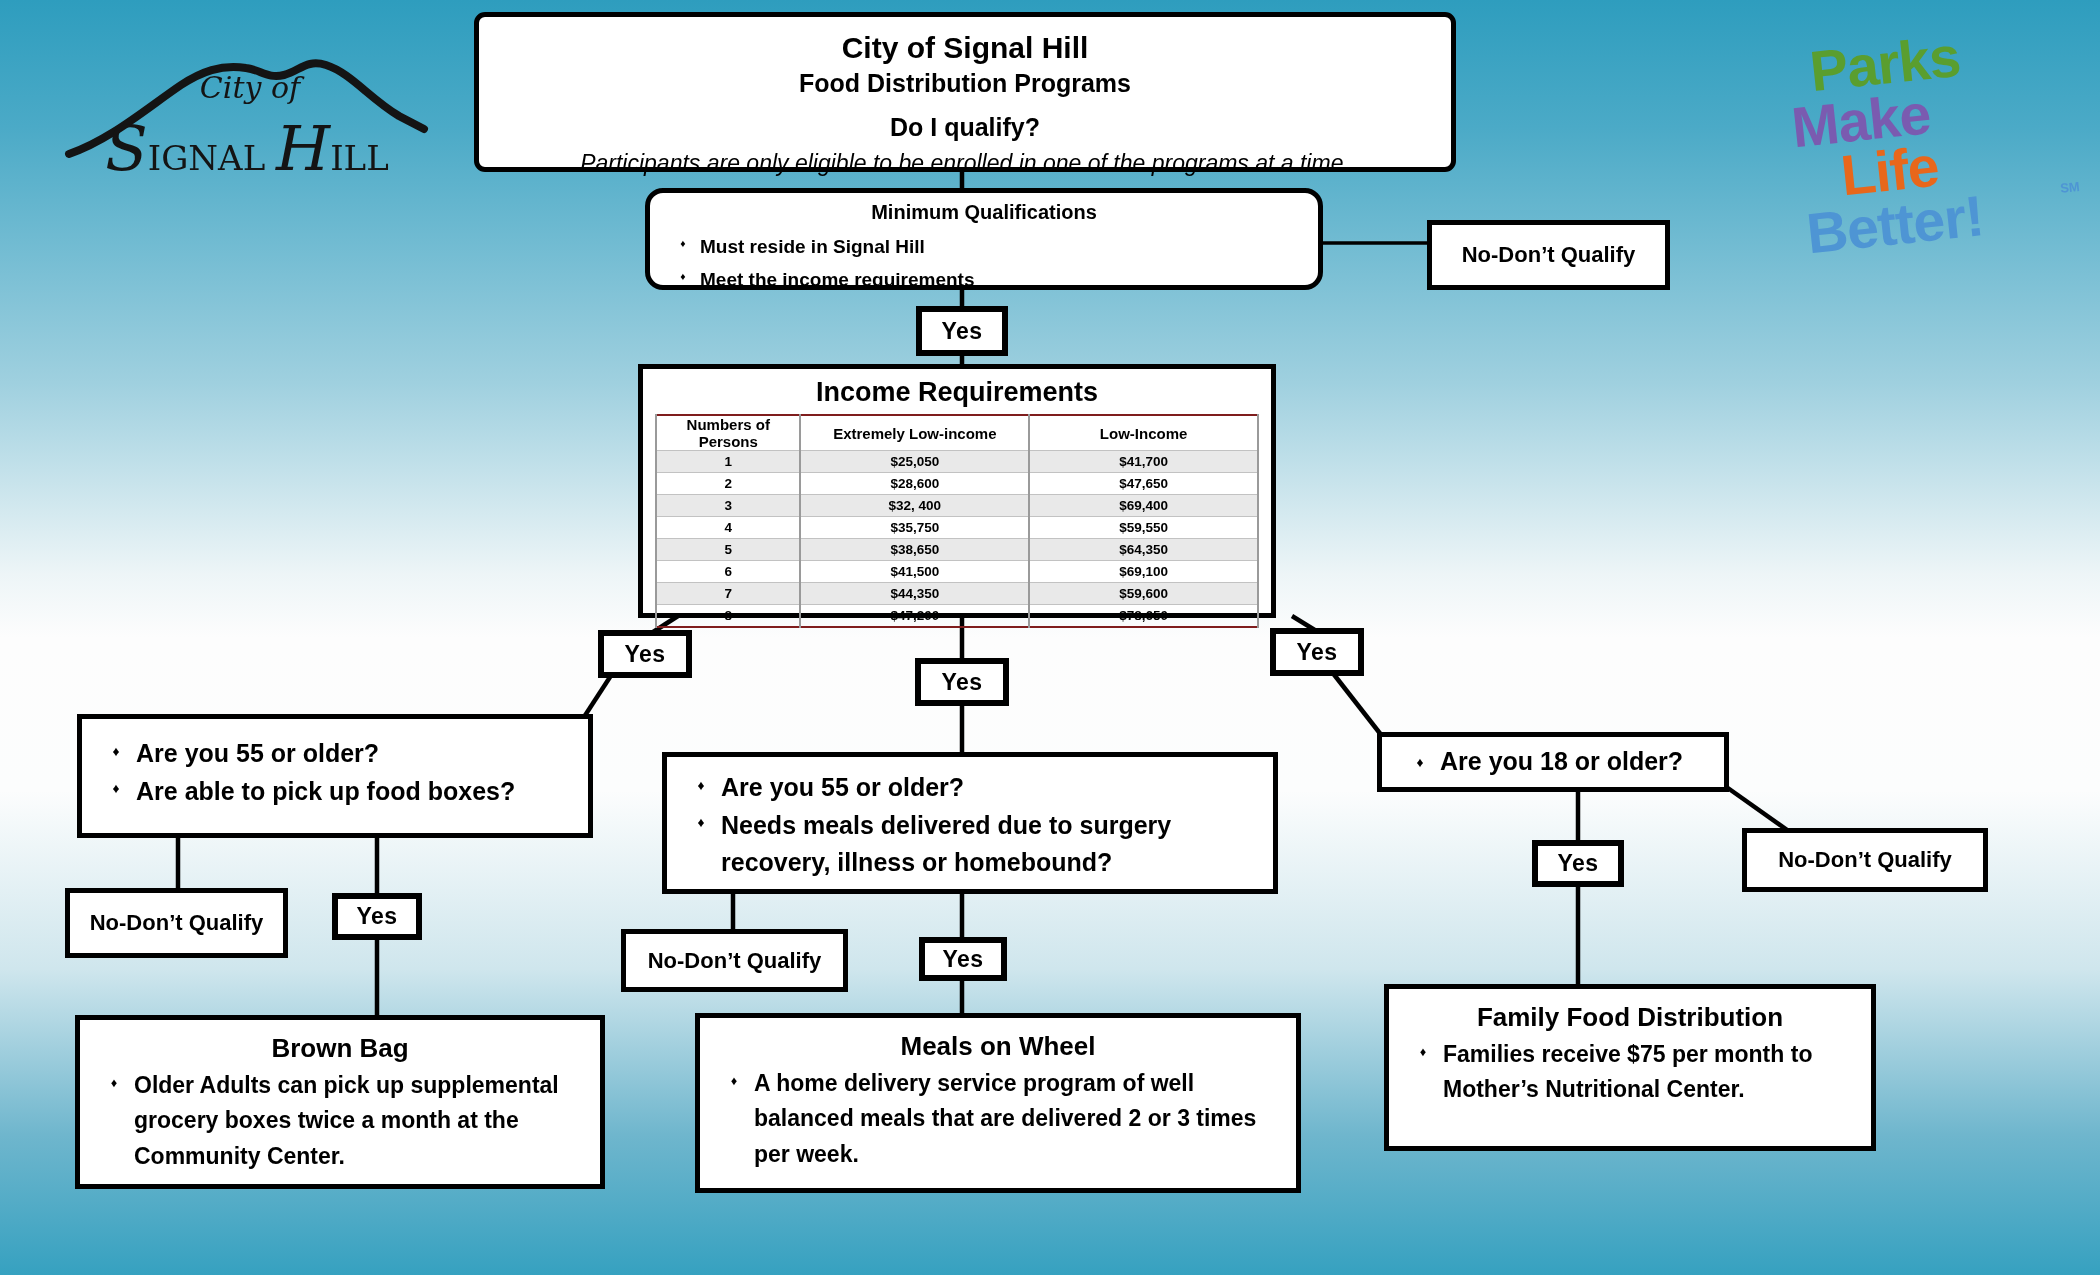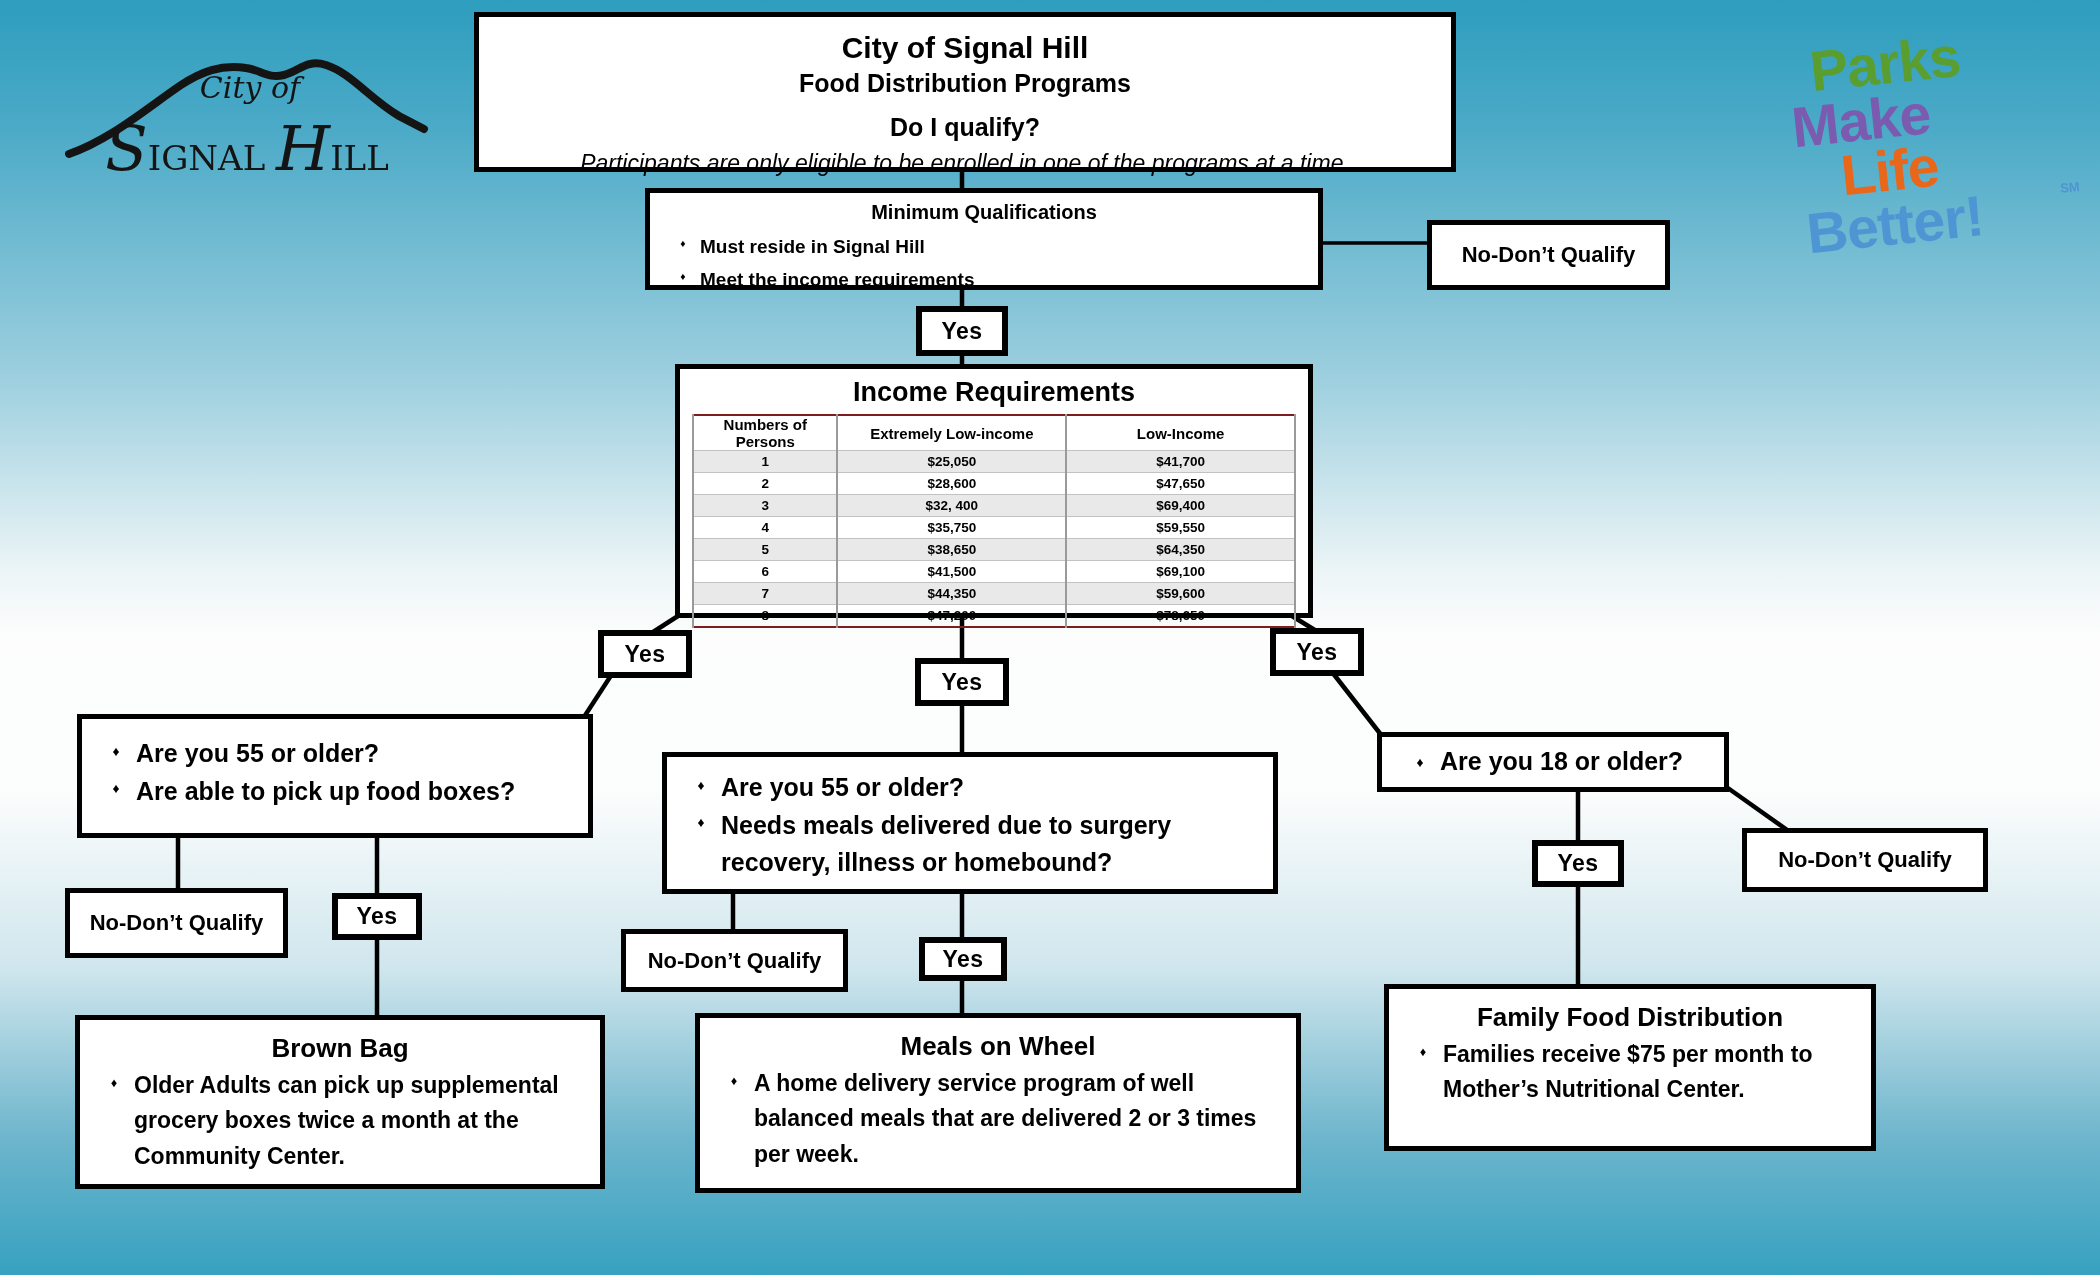--- a/index.html
+++ b/index.html
@@ -11,21 +11,21 @@
   }
   .connectors{position:absolute;left:0;top:0;z-index:1;}
   .box{
     position:absolute;background:#fff;border:5px solid #000;box-sizing:border-box;z-index:2;
   }
   .yes-box{border-width:6px;display:flex;align-items:center;justify-content:center;
     font-weight:700;font-size:23px;letter-spacing:.5px;}
   .no-box{display:flex;align-items:center;justify-content:center;
     font-weight:700;font-size:22px;white-space:nowrap;}
   
-  .title-box{text-align:center;padding-top:12px;}
+  .title-box{text-align:center;padding-top:12px;border-radius:11px;}
   .title-box .t1{font-size:30px;font-weight:700;line-height:1.25;}
   .title-box .t2{font-size:25px;font-weight:700;line-height:1.3;}
   .title-box .t3{font-size:25px;font-weight:700;line-height:1.3;margin-top:12px;}
   .title-box .note{font-size:23px;font-style:italic;margin-top:6px;}
   .title-box .note b{font-style:normal;}
   
   .minqual .mq-title{text-align:center;font-size:20px;font-weight:700;margin-top:8px;}
   .mq-bullets{margin-top:6px;}
   .bullet-row{display:flex;font-weight:700;}
   .bullet-glyph{flex:0 0 40px;text-align:center;font-size:.55em;padding-top:.5em;}
@@ -108,21 +108,21 @@
     <span class="w w-better"><span>Better!</span><span class="sm-mark">SM</span></span>
   </div>
 
   <div class="box title-box" style="left:474px;top:12px;width:982px;height:160px;">
     <div class="t1">City of Signal Hill</div>
     <div class="t2">Food Distribution Programs</div>
     <div class="t3">Do I qualify?</div>
     <div class="note"><span>Participants are only eligible to be enrolled in one of the programs at a time</span><b>.</b></div>
   </div>
 
-  <div class="box minqual" style="left:645px;top:188px;width:678px;height:102px;">
+  <div class="box minqual" style="left:645px;top:188px;width:678px;height:102px;border-radius:18px;">
     <div class="mq-title">Minimum Qualifications</div>
     <div class="mq-bullets">
       <div class="bullet-row">
         <span class="bullet-glyph">♦</span>
         <span>Must reside in Signal Hill</span>
       </div>
       <div class="bullet-row">
         <span class="bullet-glyph">♦</span>
         <span>Meet the income requirements</span>
       </div>
@@ -130,21 +130,21 @@
   </div>
 
   <div class="box no-box" style="left:1427px;top:220px;width:243px;height:70px;">
     <span>No-Don’t Qualify</span>
   </div>
 
   <div class="box yes-box" style="left:916px;top:306px;width:92px;height:50px;">
     <span>Yes</span>
   </div>
 
-  <div class="box income" style="left:675px;top:364px;width:638px;height:254px;">
+  <div class="box income" style="left:638px;top:364px;width:638px;height:254px;">
     <div class="inc-title">Income Requirements</div>
     <table class="inc">
       <tbody>
         <tr class="hdr">
           <td class="c0">Numbers of Persons</td>
           <td class="c1">Extremely Low-income</td>
           <td class="c2">Low-Income</td>
         </tr>
         <tr class="alt">
           <td>1</td>

